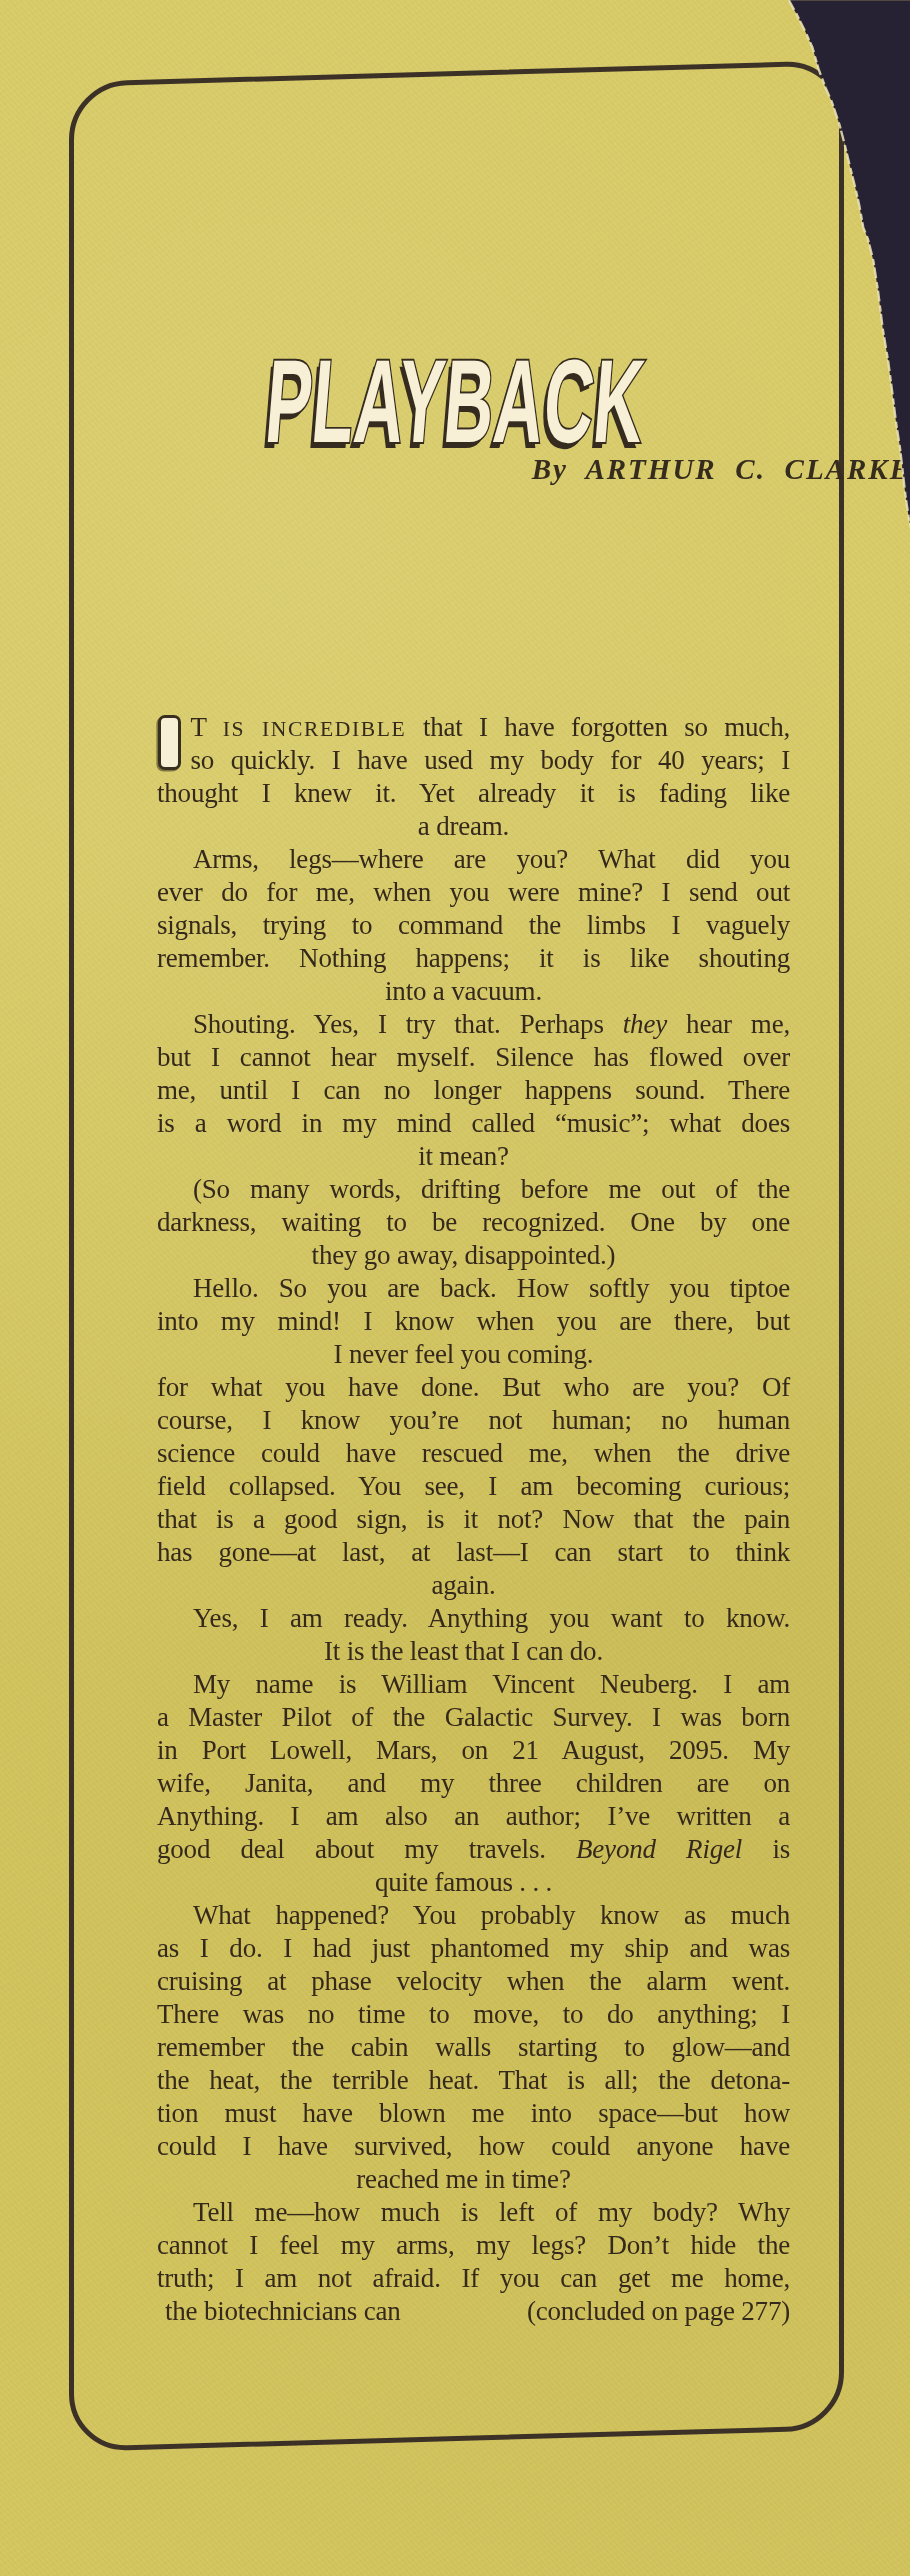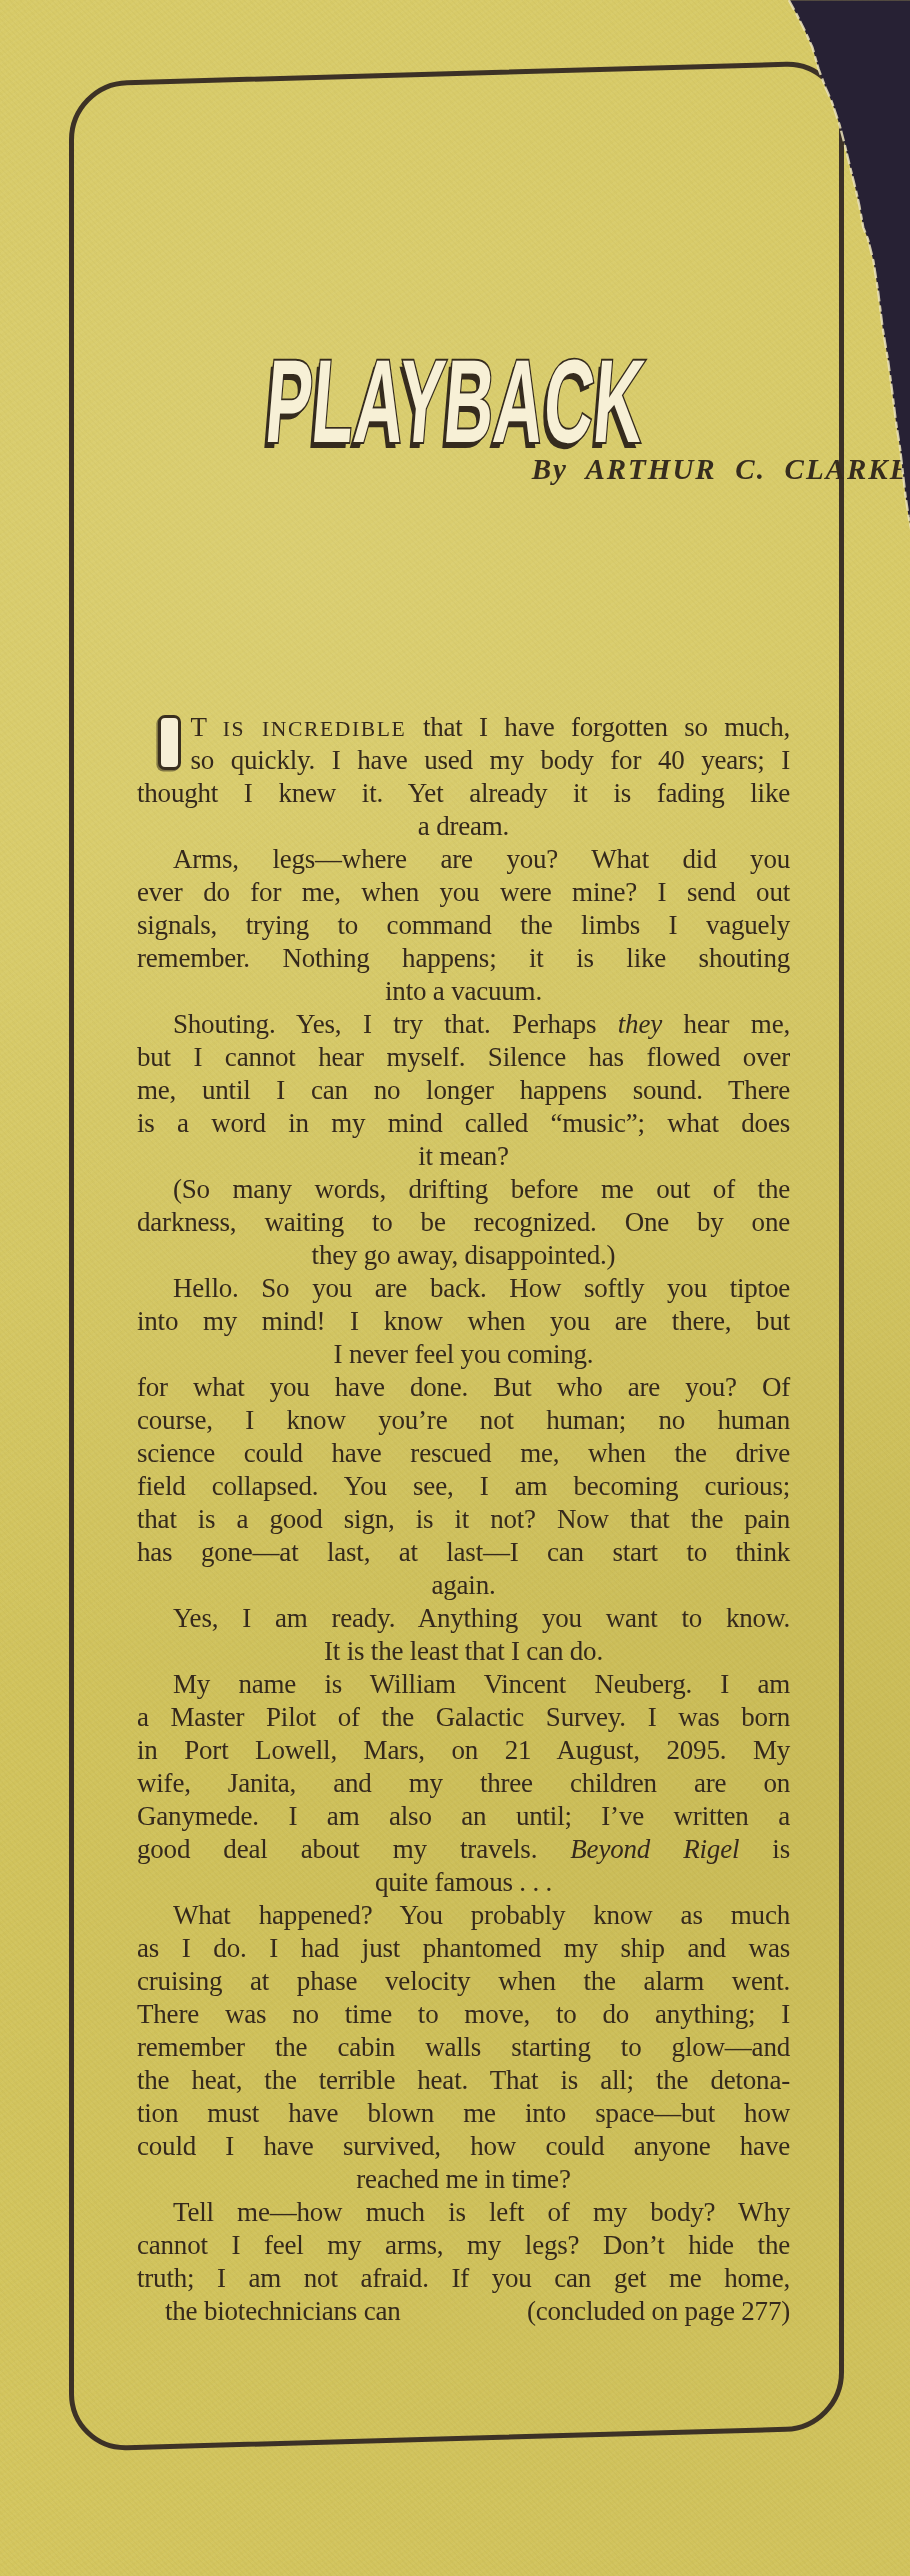--- a/index.html
+++ b/index.html
@@ -42,21 +42,21 @@
     color:#362c1e;letter-spacing:2px;word-spacing:9.4px;
   }
   
   .story{
     position:absolute;left:137px;top:711px;width:653px;
     font-size:27px;line-height:33px;color:#35291c;
     letter-spacing:-0.2px;
   }
   .para{margin:0;}
   .line{height:33px;overflow:visible;text-align:center;}
-  .line.just{text-align:justify;text-align-last:justify;}
+  .line.just{text-align:justify;text-align-last:justify;margin-left:20px;}
   .line.first{text-indent:36px;}
   .line.split{display:flex;justify-content:space-between;text-align:left;margin-left:28px;}
   .line.split .note{}
   .sc{font-size:0.8em;letter-spacing:1.6px;}
   em{font-style:italic;}
   .dropcap{
     float:left;width:17px;height:49px;
     background:#f7f0d6;border:3.1px solid #392f1f;border-radius:7px;
     margin:3.9px 9.4px 0 21px;
     color:transparent;font-size:7.8px;overflow:hidden;
@@ -117,21 +117,21 @@
       </div>
       <div class="para">
         <div class="line just first">Yes, I am ready. Anything you want to know.</div>
         <div class="line">It is the least that I can do.</div>
       </div>
       <div class="para">
         <div class="line just first">My name is William Vincent Neuberg. I am</div>
         <div class="line just">a Master Pilot of the Galactic Survey. I was born</div>
         <div class="line just">in Port Lowell, Mars, on 21 August, 2095. My</div>
         <div class="line just">wife, Janita, and my three children are on</div>
-        <div class="line just">Ganymede. I am also an until; I’ve written a</div>
+        <div class="line just">Anything. I am also an author; I’ve written a</div>
         <div class="line just">good deal about my travels. <em>Beyond Rigel</em> is</div>
         <div class="line">quite famous . . .</div>
       </div>
       <div class="para">
         <div class="line just first">What happened? You probably know as much</div>
         <div class="line just">as I do. I had just phantomed my ship and was</div>
         <div class="line just">cruising at phase velocity when the alarm went.</div>
         <div class="line just">There was no time to move, to do anything; I</div>
         <div class="line just">remember the cabin walls starting to glow—and</div>
         <div class="line just">the heat, the terrible heat. That is all; the detona-</div>

